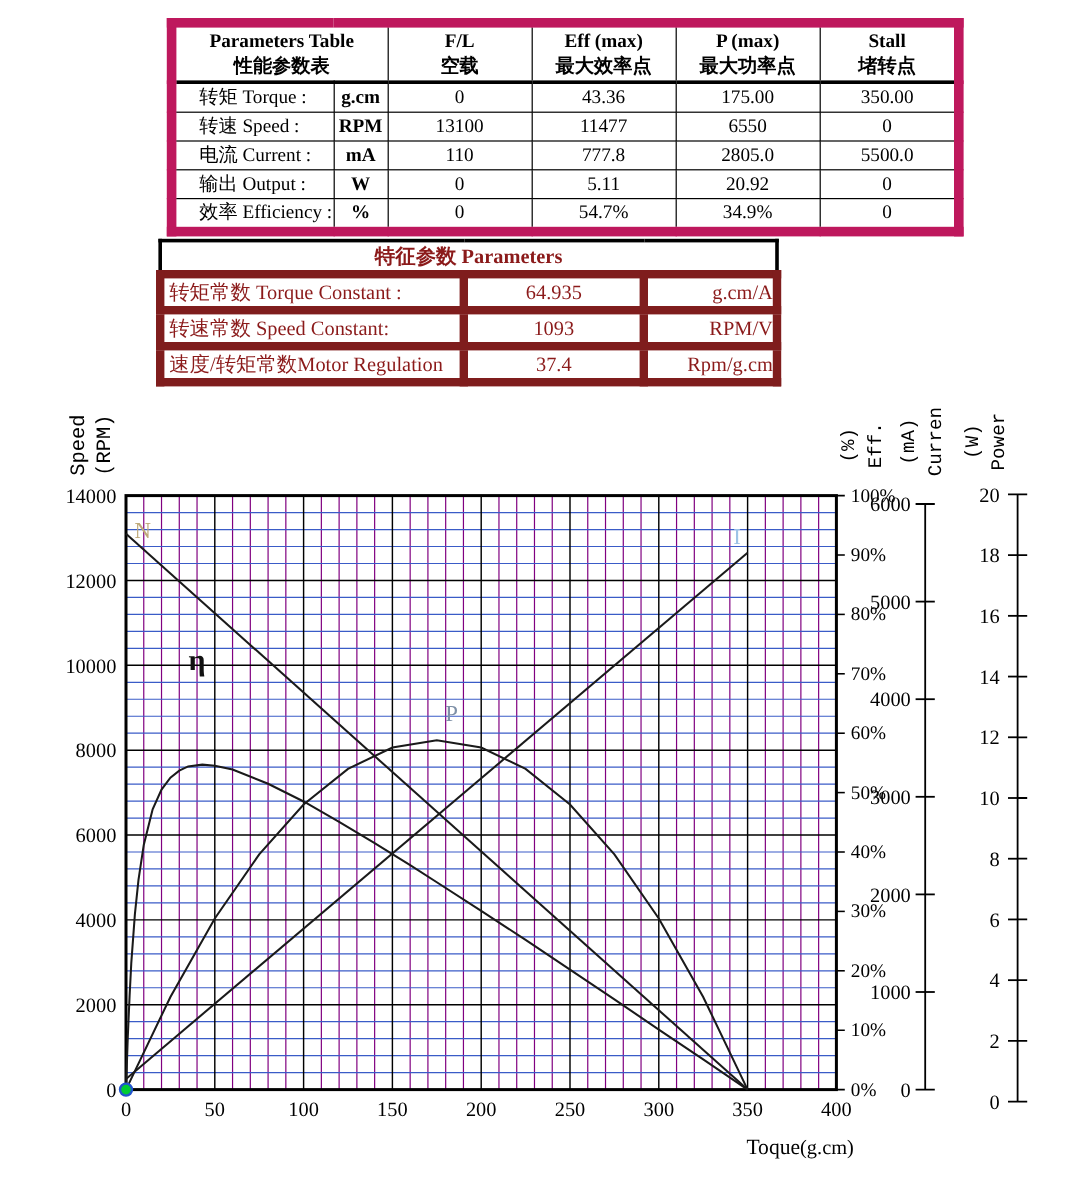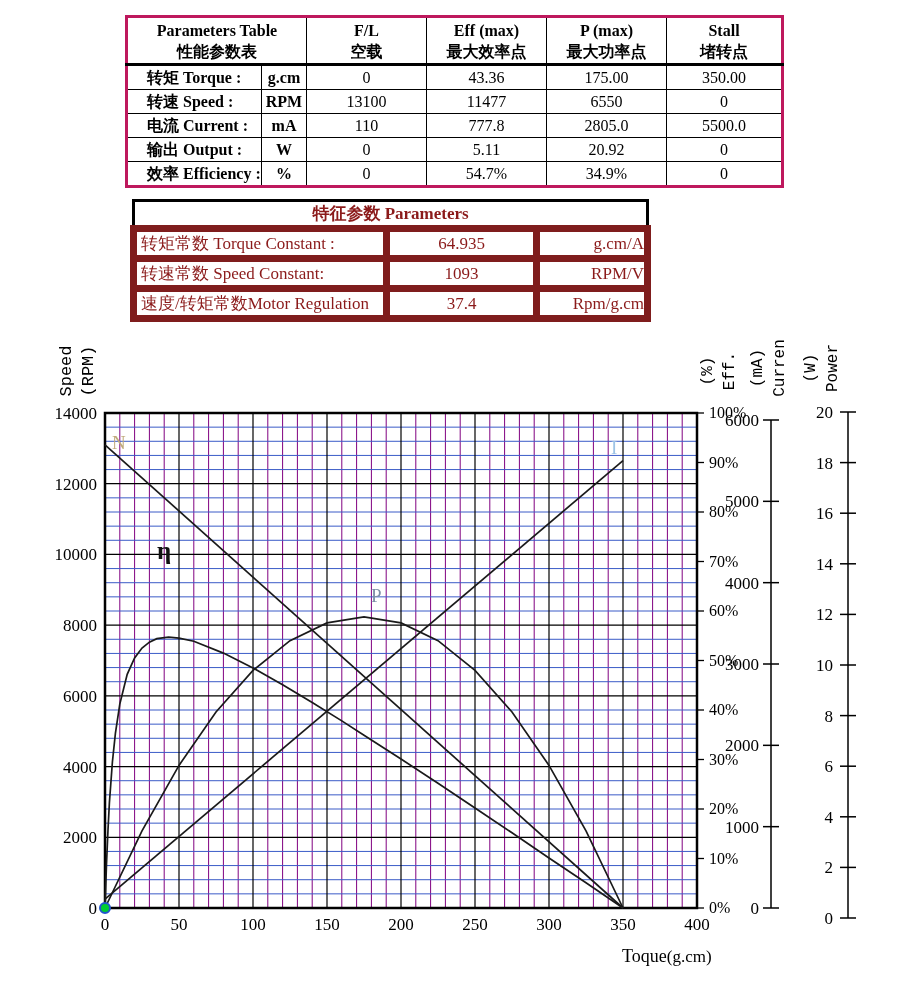--- a/index.html
+++ b/index.html
@@ -3,25 +3,25 @@
 <meta charset="utf-8">
 <style>
   *{margin:0;padding:0;box-sizing:border-box}
   html,body{background:#fff}
   body{font-family:"Liberation Serif",serif}
   .page{position:relative;width:907px;height:991px;background:#fff;overflow:hidden}
   .abs{position:absolute}
 
   
   table{border-collapse:collapse;table-layout:fixed}
-  .t1{position:absolute;left:125px;top:15px;width:656px;border:3px solid #be185d;color:#000}
+  .t1{position:absolute;left:139px;top:15px;width:656px;border:8px solid #be185d;color:#000}
   .t1 th,.t1 td{border:1px solid #000;text-align:center;font-size:16px;line-height:21px;padding:1px 2px;overflow:hidden}
   .t1 thead th{font-weight:bold;border-bottom:3px solid #000;height:48px}
   .t1 tbody td{height:23px}
-  .t1 td.lbl{text-align:left;font-weight:bold;padding-left:19px;white-space:nowrap}
+  .t1 td.lbl{text-align:left;font-weight:normal;padding-left:19px;white-space:nowrap}
   .t1 td.unit{font-weight:bold}
 
   
   .t2{position:absolute;left:130px;top:199px;width:514px;border:3px solid #000}
   .t2 th{font-size:17px;font-weight:bold;border:1px solid #000;border-bottom:2px solid #000;height:15px;text-align:center}
   .t2 td{border:7px solid #7f1d1d;font-size:17px;height:29px;text-align:center;overflow:hidden}
   .t2 td.lbl2{text-align:left;padding-left:4px;white-space:nowrap}
   .t2 td.unit2{text-align:right;padding-left:8px}
 
   

